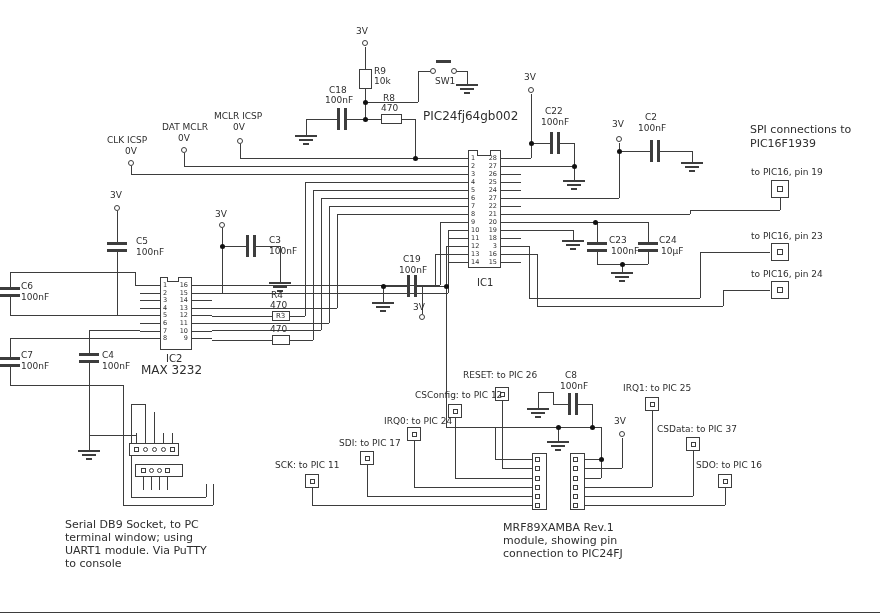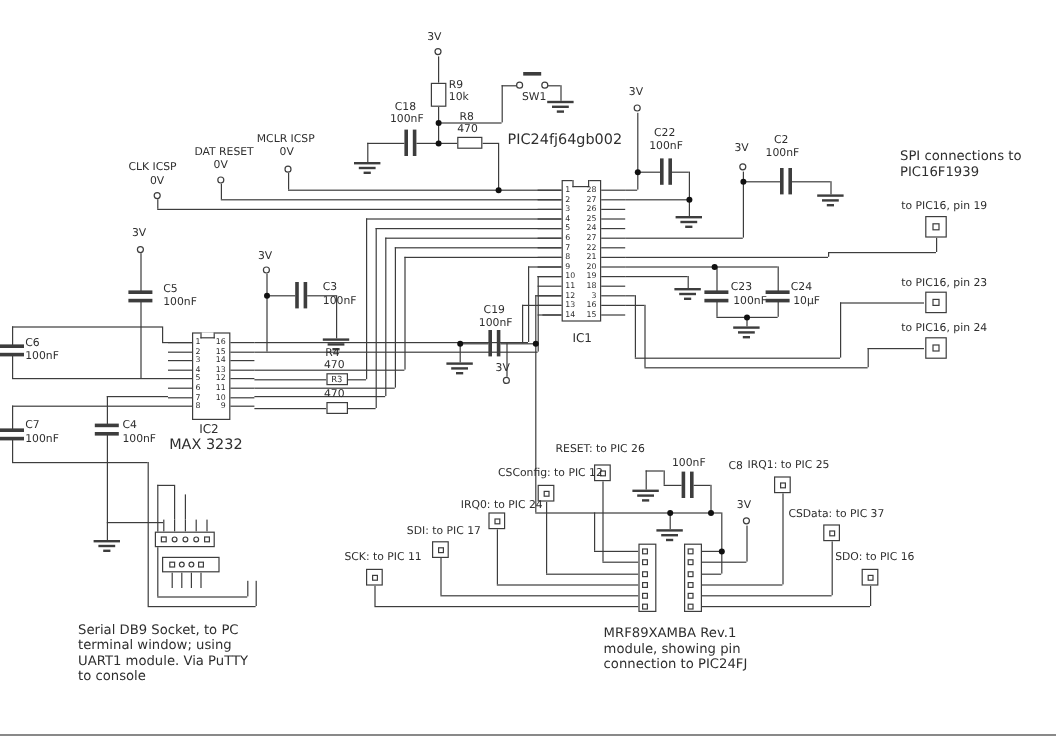--- a/index.html
+++ b/index.html
@@ -414,21 +414,21 @@
     <div class="lbl" style="left: 374px; top: 66px;">R9</div>
     <div class="lbl" style="left: 374px; top: 76px;">10k</div>
     <div class="lbl" style="left: 435px; top: 76px;">SW1</div>
     <div class="lbl" style="left: 329px; top: 85px;">C18</div>
     <div class="lbl" style="left: 325px; top: 95px;">100nF</div>
     <div class="lbl" style="left: 383px; top: 93px;">R8</div>
     <div class="lbl" style="left: 381px; top: 103px;">470</div>
     <div class="lbl" style="left: 423px; top: 110px; font-size: 12px; line-height: 13px;">PIC24fj64gb002</div>
     <div class="lbl" style="left: 214px; top: 111px;">MCLR ICSP</div>
     <div class="lbl" style="left: 233px; top: 122px;">0V</div>
-    <div class="lbl" style="left: 162px; top: 122px;">DAT RESET</div>
+    <div class="lbl" style="left: 162px; top: 122px;">DAT MCLR</div>
     <div class="lbl" style="left: 178px; top: 133px;">0V</div>
     <div class="lbl" style="left: 107px; top: 135px;">CLK ICSP</div>
     <div class="lbl" style="left: 125px; top: 146px;">0V</div>
     <div class="lbl" style="left: 524px; top: 72px;">3V</div>
     <div class="lbl" style="left: 545px; top: 106px;">C22</div>
     <div class="lbl" style="left: 541px; top: 117px;">100nF</div>
     <div class="lbl" style="left: 612px; top: 119px;">3V</div>
     <div class="lbl" style="left: 645px; top: 112px;">C2</div>
     <div class="lbl" style="left: 638px; top: 123px;">100nF</div>
     <div class="lbl" style="left: 751px; top: 167px;">to PIC16, pin 19</div>
@@ -457,22 +457,22 @@
     <div class="lbl" style="left: 271px; top: 290px;">R4</div>
     <div class="lbl" style="left: 270px; top: 300px;">470</div>
     <div class="lbl" style="left: 276px; top: 312px; font-size: 7px; line-height: 8px;">R3</div>
     <div class="lbl" style="left: 270px; top: 324px;">470</div>
     <div class="lbl" style="left: 166px; top: 353px; font-size: 10px; line-height: 11px;">IC2</div>
     <div class="lbl" style="left: 141px; top: 364px; font-size: 12px; line-height: 13px; text-align: center;">MAX 3232</div>
     <div class="lbl" style="left: 463px; top: 370px;">RESET: to PIC 26</div>
     <div class="lbl" style="left: 415px; top: 390px;">CSConfig: to PIC 12</div>
     <div class="lbl" style="left: 384px; top: 416px;">IRQ0: to PIC 24</div>
     <div class="lbl" style="left: 339px; top: 438px;">SDI: to PIC 17</div>
-    <div class="lbl" style="left: 287px; top: 460px;">SCK: to PIC 11</div>
-    <div class="lbl" style="left: 565px; top: 384px; margin-left: 42px;">C8</div>
+    <div class="lbl" style="left: 275px; top: 460px;">SCK: to PIC 11</div>
+    <div class="lbl" style="left: 565px; top: 370px;">C8</div>
     <div class="lbl" style="left: 560px; top: 381px;">100nF</div>
     <div class="lbl" style="left: 623px; top: 383px;">IRQ1: to PIC 25</div>
     <div class="lbl" style="left: 614px; top: 416px;">3V</div>
     <div class="lbl" style="left: 657px; top: 424px;">CSData: to PIC 37</div>
     <div class="lbl" style="left: 696px; top: 460px;">SDO: to PIC 16</div>
     <div class="note" style="left: 65px; top: 518px; font-size: 11px; line-height: 13px;">Serial DB9 Socket, to PC</div>
     <div class="note" style="left: 65px; top: 531px; font-size: 11px; line-height: 13px;">terminal window; using</div>
     <div class="note" style="left: 65px; top: 544px; font-size: 11px; line-height: 13px;">UART1 module. Via PuTTY</div>
     <div class="note" style="left: 65px; top: 557px; font-size: 11px; line-height: 13px;">to console</div>
     <div class="note" style="left: 503px; top: 521px; font-size: 11px; line-height: 13px;">MRF89XAMBA Rev.1</div>

